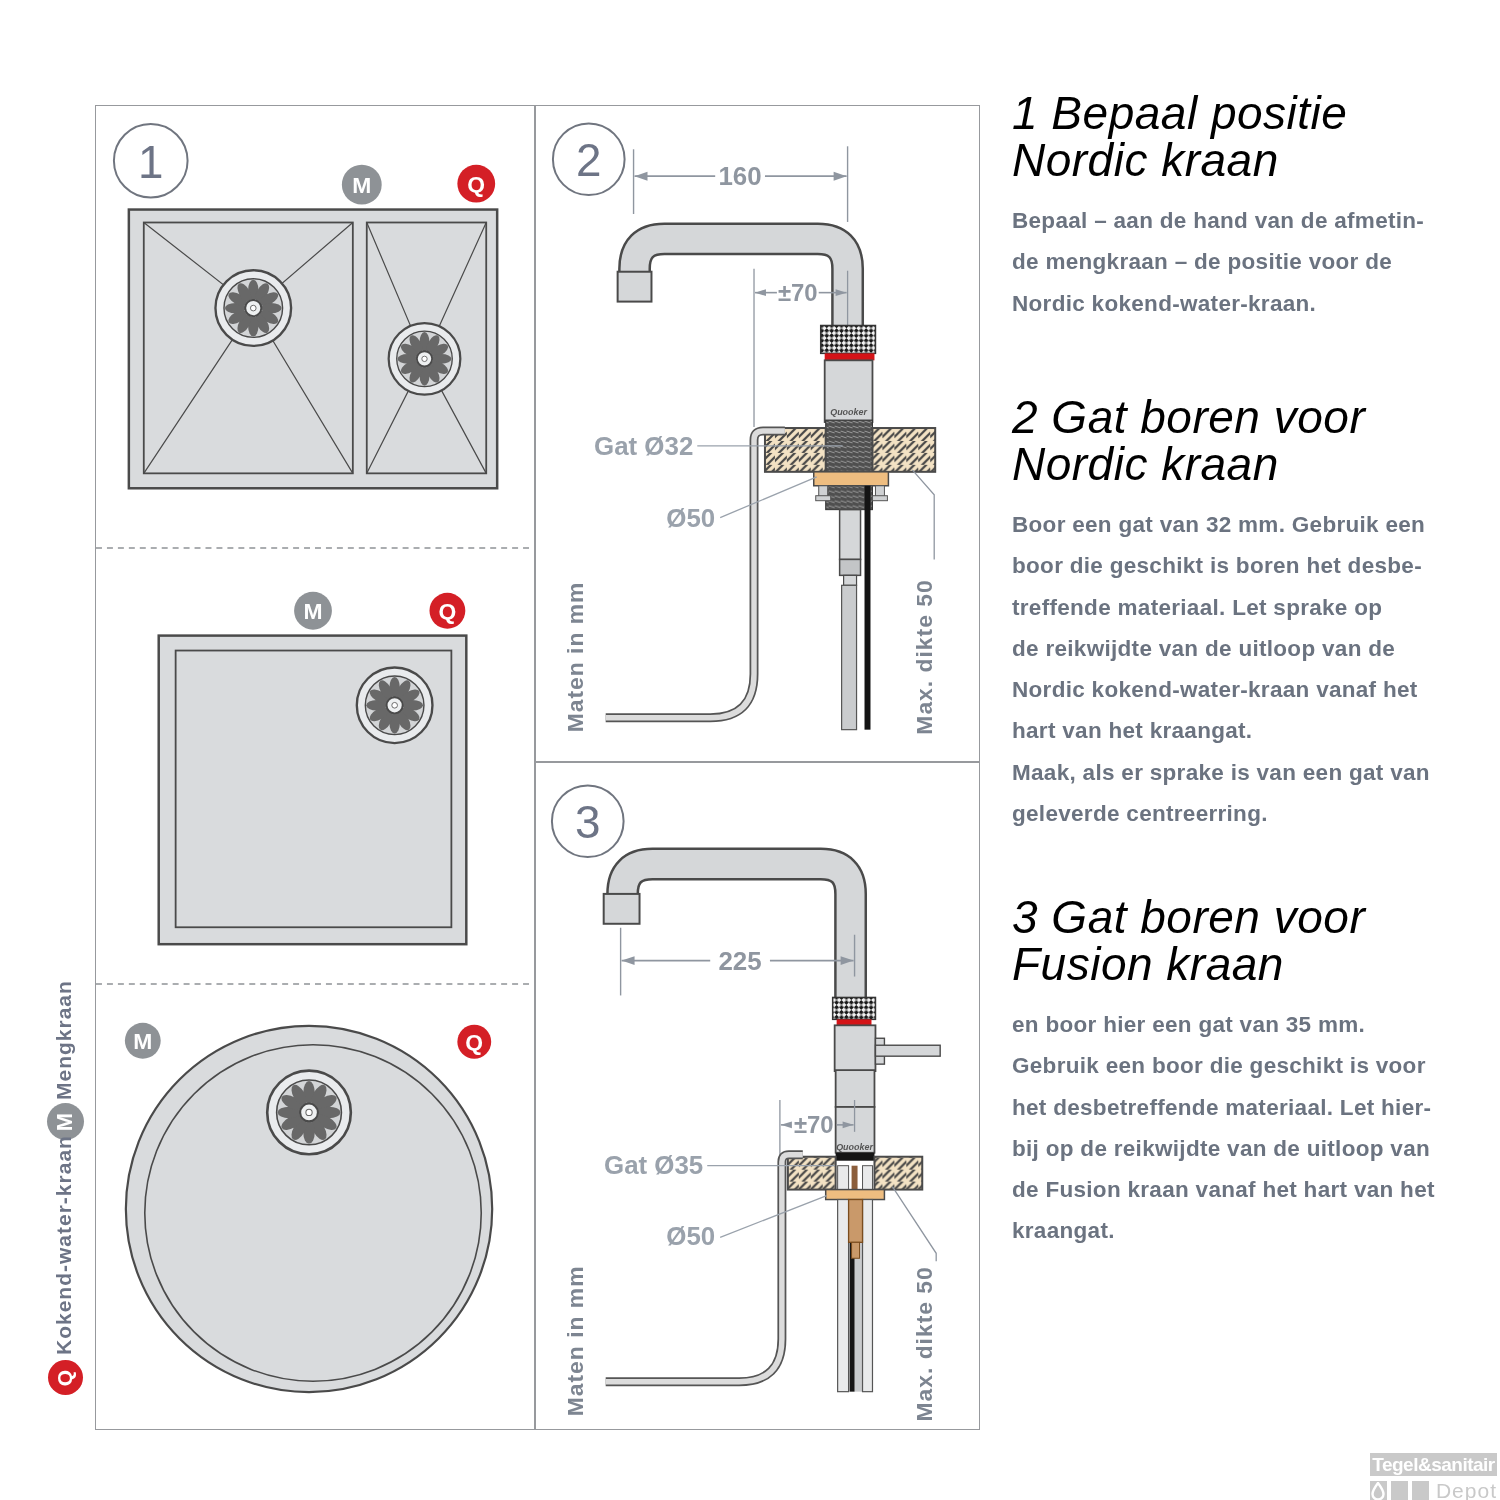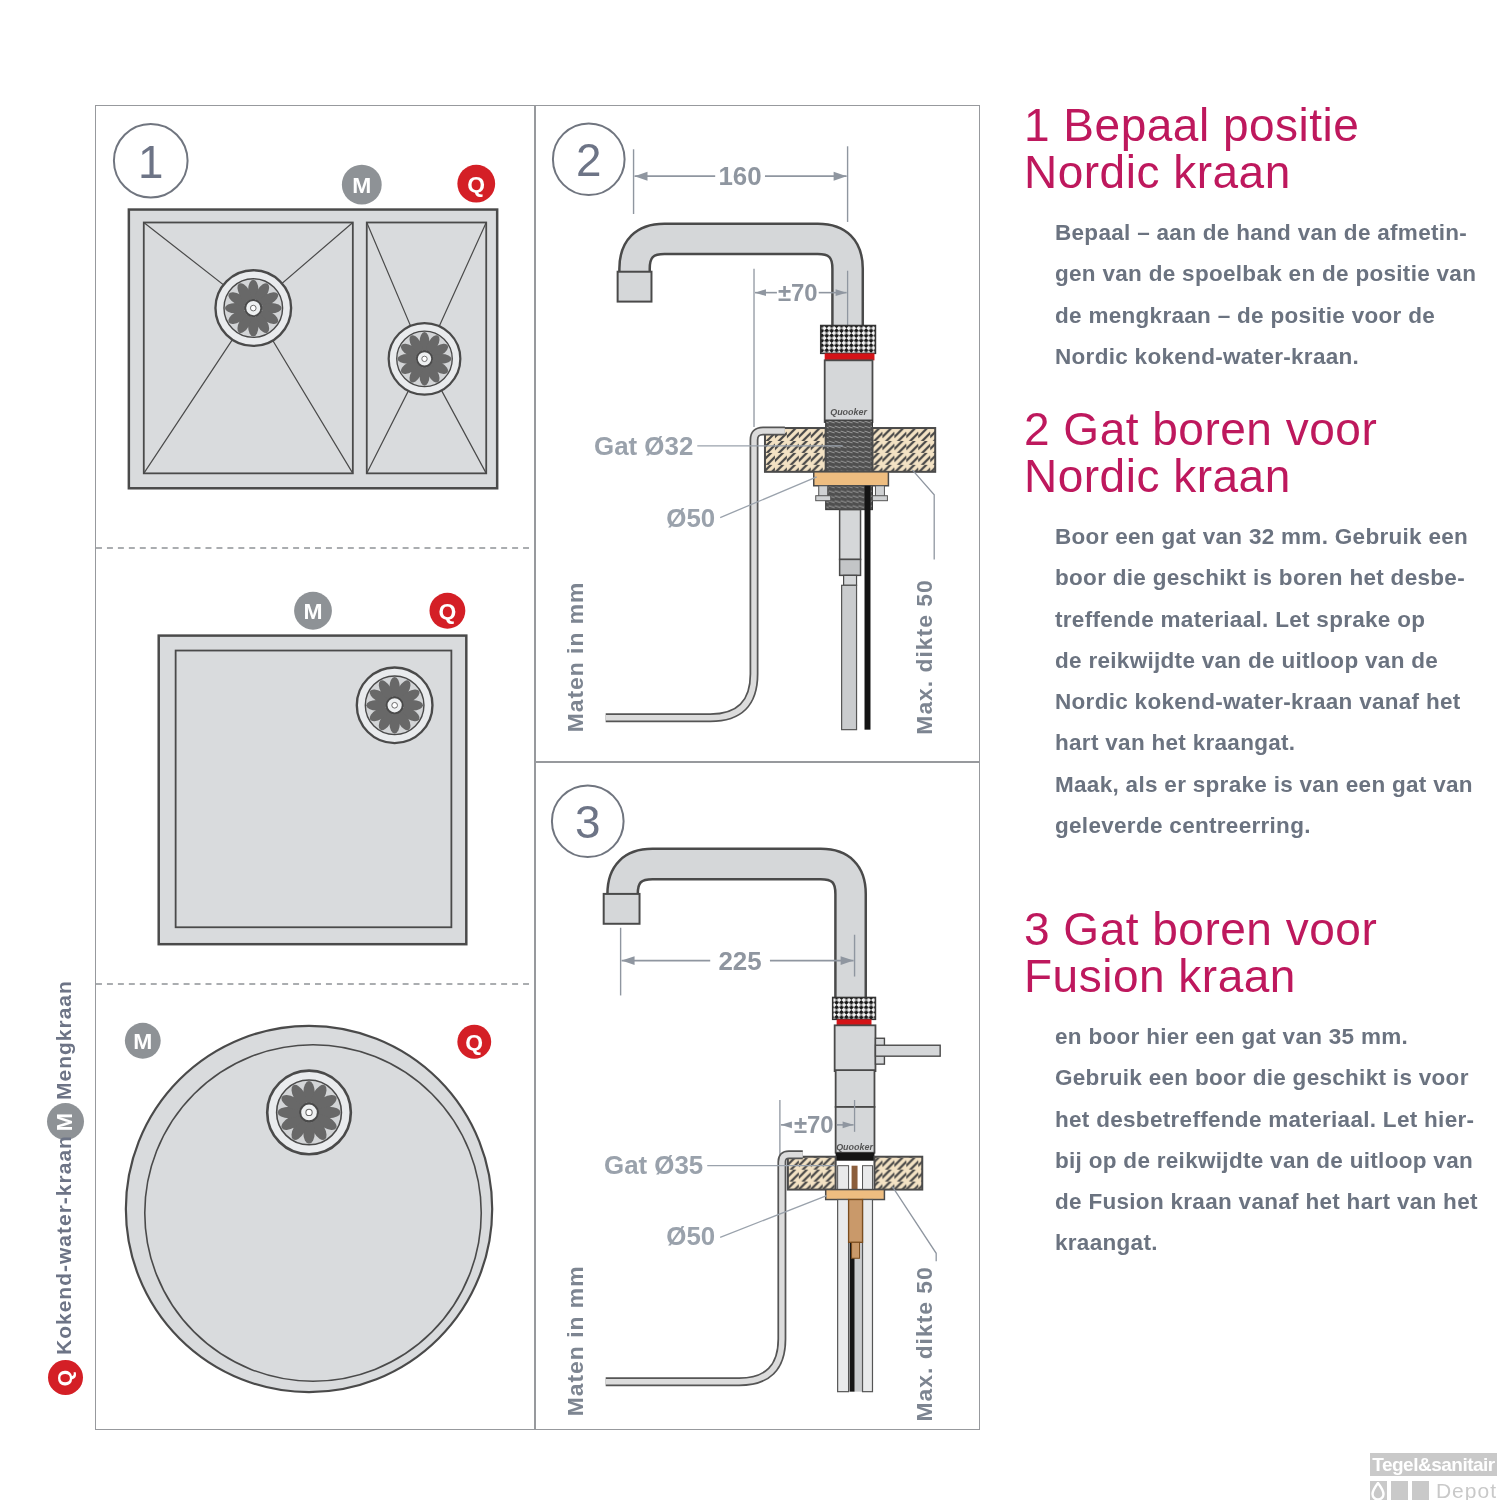--- a/index.html
+++ b/index.html
@@ -9,23 +9,23 @@
   svg{display:block;}
   svg text{font-family:"Liberation Sans",sans-serif;}
   .circnum{font-size:46px;fill:#6d7486;}
   .badge-letter{font-weight:bold;font-size:23px;fill:#ffffff;}
   .lbl{font-weight:bold;font-size:26px;fill:#9aa2ac;}
   .dim{font-weight:bold;font-size:26px;fill:#8f96a0;}
   .dim2{font-weight:bold;font-size:24px;fill:#8f96a0;}
   .vert{font-weight:bold;font-size:23px;fill:#7d8591;letter-spacing:1px;}
   .brand{font-style:italic;font-weight:bold;font-size:9px;fill:#555;}
   .instr{position:absolute;left:1012px;width:470px;}
-  .instr h2{margin:12px;font-weight:300;font-size:46px;line-height:47px;color:#be185d;
-            letter-spacing:0.5px;white-space:nowrap;}
-  .instr .body{margin-top:16px;margin-left:43px;}
+  .instr h2{margin:0;font-weight:300;font-size:46px;line-height:47px;color:#000000;
+            letter-spacing:0.5px;white-space:nowrap;font-style:italic;}
+  .instr .body{margin-top:16px;}
   .body-line{font-size:22.5px;font-weight:bold;color:#6b7380;line-height:41.3px;
              letter-spacing:0.3px;white-space:nowrap;}
   .v-label{position:absolute;writing-mode:vertical-rl;transform:rotate(180deg);
            font-weight:bold;font-size:21px;color:#6d7486;letter-spacing:1px;white-space:nowrap;}
   .badge{position:absolute;border-radius:50%;display:flex;align-items:center;justify-content:center;}
   .badge span{color:#fff;font-weight:bold;transform:rotate(-90deg);}
   .badge-m{background:#8e9296;}
   .badge-q{background:#d41f26;}
   .logo{position:absolute;left:1370px;top:1453px;width:127px;}
   .logo-top{background:#c9c9c9;color:#ffffff;font-weight:bold;font-size:19px;height:23px;
@@ -290,21 +290,20 @@
     </g>
   </svg>
 
   <div class="instr" style="top:90px">
     <h2>
       <div>1 Bepaal positie</div>
       <div>Nordic kraan</div>
     </h2>
     <div class="body">
         <div class="body-line">Bepaal – aan de hand van de afmetin-</div>
-        <div class="body-line">gen van de spoelbak en de positie van</div>
         <div class="body-line">de mengkraan – de positie voor de</div>
         <div class="body-line">Nordic kokend-water-kraan.</div>
       </div>
   </div>
 
   <div class="instr" style="top:394px">
     <h2>
       <div>2 Gat boren voor</div>
       <div>Nordic kraan</div>
     </h2>

